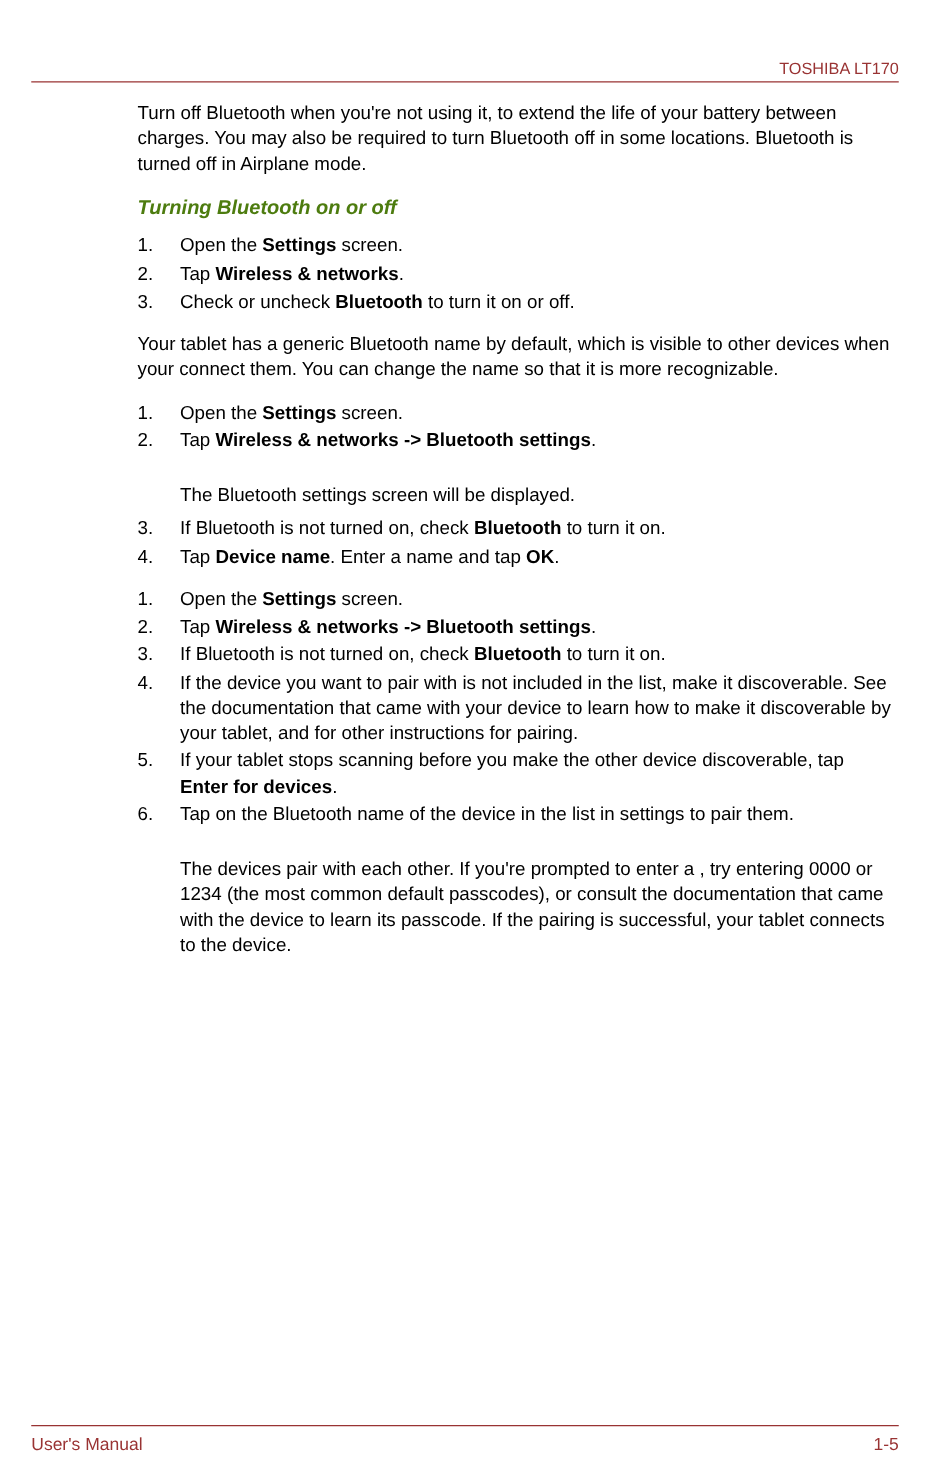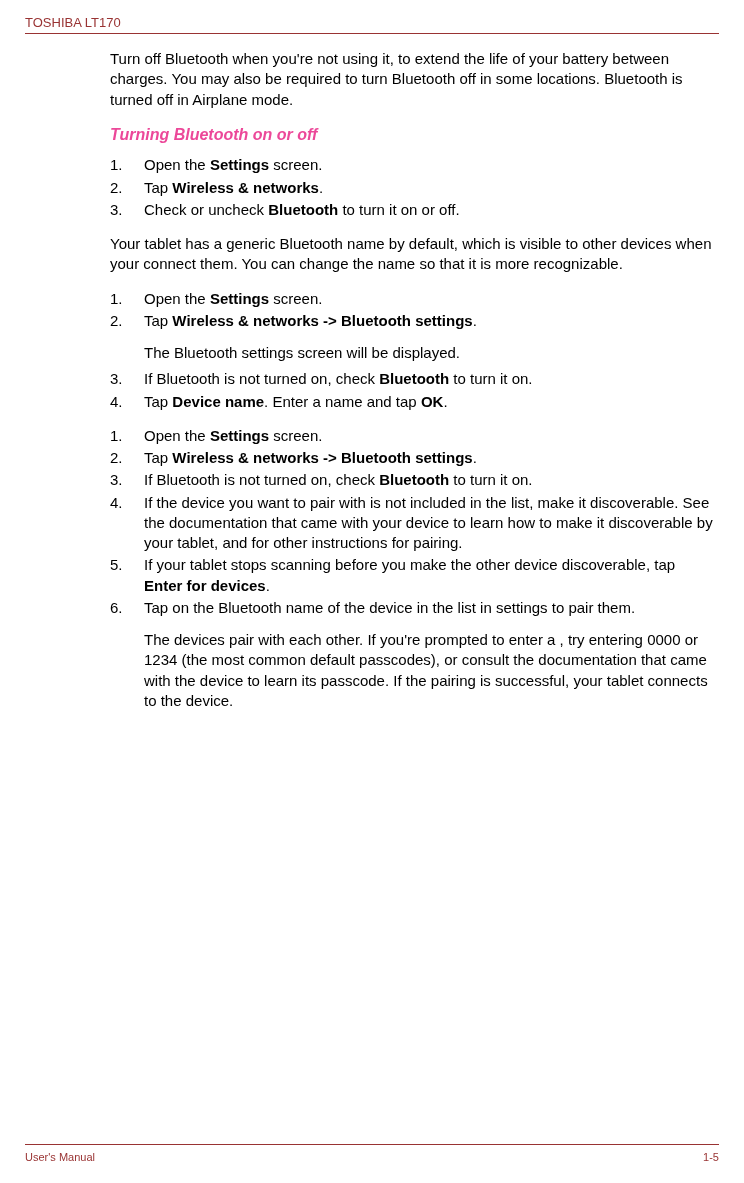--- a/index.html
+++ b/index.html
@@ -13,39 +13,40 @@
       height: 1183px;
       padding: 15px 25px 20px 25px;
       background: #fff;
       color: #000;
       position: relative;
     }
     .header {
       width: 100%;
       border-bottom: 1px solid #993333;
       padding-bottom: 3px;
-      text-align: left;
+      text-align: right;
       font-size: 13px;
       color: #993333;
       margin-bottom: 15px;
+      margin-top: 32px;
     }
     .content {
       padding-left: 85px;
       padding-right: 5px;
       font-size: 15px;
       line-height: 1.35;
     }
     .para {
       margin-bottom: 14px;
     }
     .subhead {
       font-family: Verdana, Arial, sans-serif;
       font-weight: bold;
       font-style: italic;
-      color: #ec4899;
+      color: #4d7c0f;
       font-size: 16px;
       margin-bottom: 10px;
       margin-top: 4px;
     }
     ol {
       list-style: none;
       counter-reset: item;
       padding-left: 0;
       margin-bottom: 14px;
     }
@@ -55,34 +56,34 @@
       position: relative;
       margin-bottom: 2px;
     }
     ol li::before {
       content: counter(item) ".";
       position: absolute;
       left: 0;
       top: 0;
     }
     ol li .li-extra {
-      margin-top: 12px;
+      margin-top: 24px;
       margin-bottom: 6px;
     }
     .footer {
       position: absolute;
       bottom: 20px;
       left: 25px;
       right: 25px;
       border-top: 1px solid #993333;
       padding-top: 6px;
       display: flex;
       justify-content: space-between;
       color: #993333;
-      font-size: 11px;
+      font-size: 14px;
     }
     b { font-weight: bold; }
   </style>
 </head>
 <body>
 
 <div class="header">
   <span>TOSHIBA LT170</span>
 </div>
 

